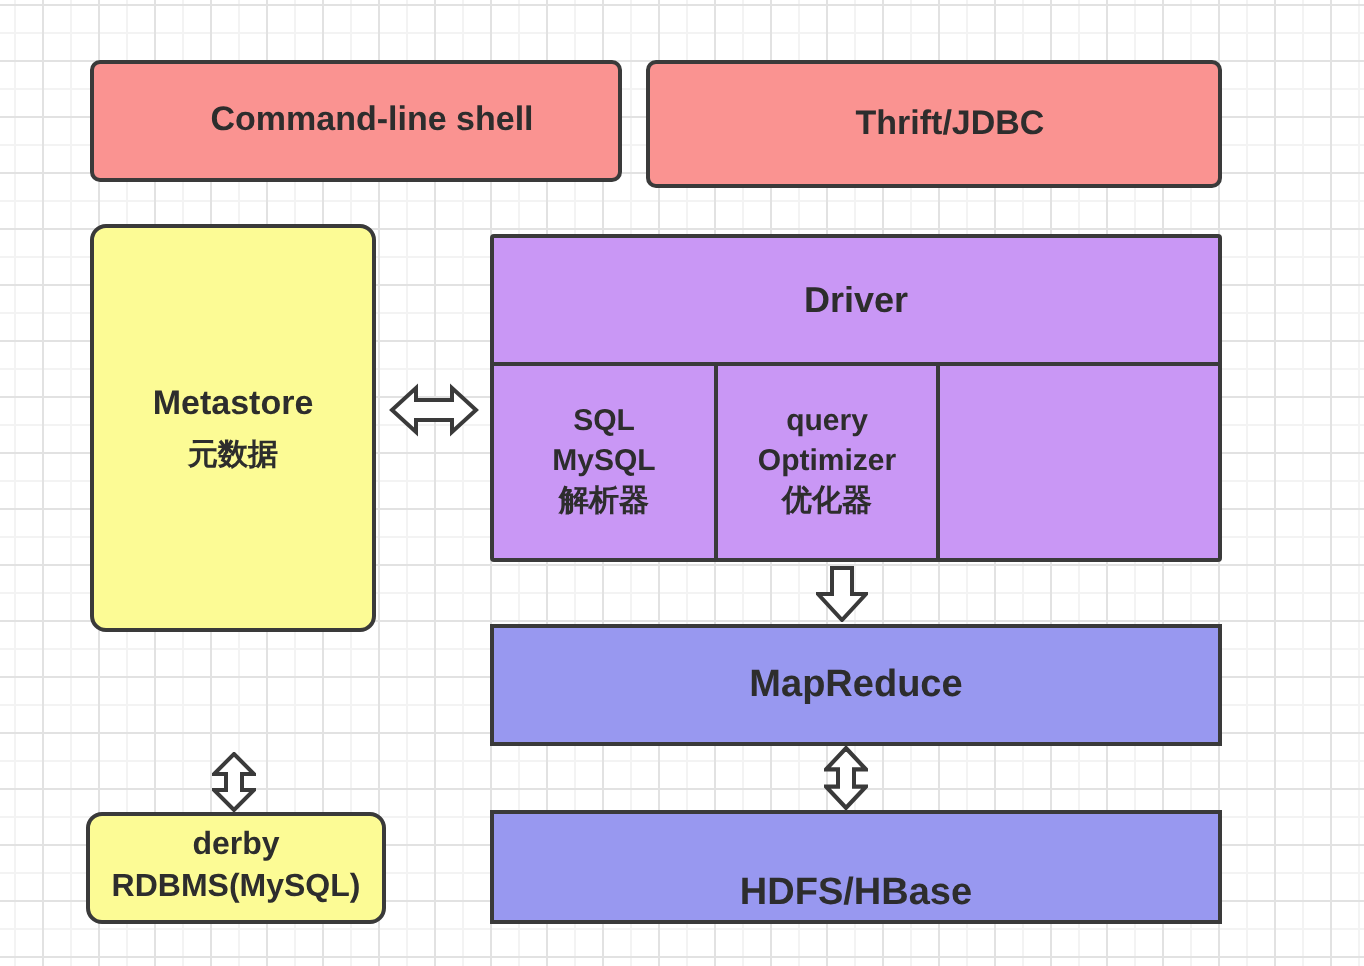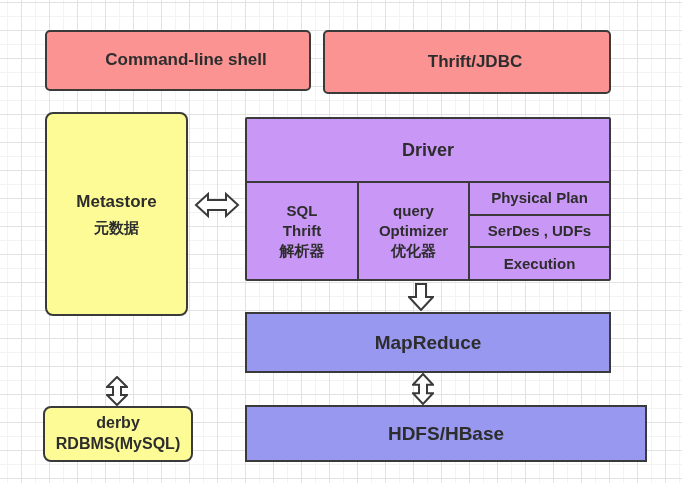--- a/index.html
+++ b/index.html
@@ -58,21 +58,21 @@
   .col-sql{width:112px;border-right:2px solid var(--border);}
   .col-opt{width:111px;border-right:2px solid var(--border);}
   .col-right{flex:1;display:flex;flex-direction:column;align-items:stretch;}
   .plan-row{
     flex:1;display:flex;align-items:center;justify-content:center;
     font-size:15px;
   }
   .plan-row + .plan-row{border-top:2px solid var(--border);}
 
   .mapreduce{left:245px;top:312px;width:366px;height:61px;}
-  .hdfs{left:245px;top:405px;width:402px;height:57px;}
+  .hdfs{left:245px;top:405px;width:366px;height:57px;justify-content:flex-end;}
 
   .arrow{position:absolute;}
   .arrow svg{display:block;width:100%;height:100%;}
   .arrow-h{left:194px;top:191px;width:46px;height:28px;}
   .arrow-down{left:408px;top:283px;width:26px;height:28px;}
   .arrow-v1{left:412px;top:373px;width:22px;height:32px;}
   .arrow-v2{left:106px;top:376px;width:22px;height:30px;}
   .arrow path{fill:#ffffff;stroke:var(--border);stroke-width:2;stroke-linejoin:miter;}
   .cjk{font-size:15px;}
 </style>
@@ -92,32 +92,27 @@
   <div class="node yellow metastore">
     <div>Metastore</div>
     <div class="cjk">元数据</div>
   </div>
 
   <div class="node driver">
     <div class="driver-title">Driver</div>
     <div class="driver-body">
       <div class="driver-col col-sql">
         <div>SQL</div>
-        <div>Thrift</div>
+        <div>MySQL</div>
         <div class="cjk">解析器</div>
       </div>
       <div class="driver-col col-opt">
         <div>query</div>
         <div>Optimizer</div>
         <div class="cjk">优化器</div>
-      </div>
-      <div class="col-right">
-        <div class="plan-row">Physical Plan</div>
-        <div class="plan-row">SerDes , UDFs</div>
-        <div class="plan-row">Execution</div>
       </div>
     </div>
   </div>
 
   <div class="arrow arrow-h">
     <svg viewBox="0 0 46 28" preserveAspectRatio="none">
       <path d="M2,14 L14,3 L14,9 L32,9 L32,3 L44,14 L32,25 L32,19 L14,19 L14,25 Z"></path>
     </svg>
   </div>
 

